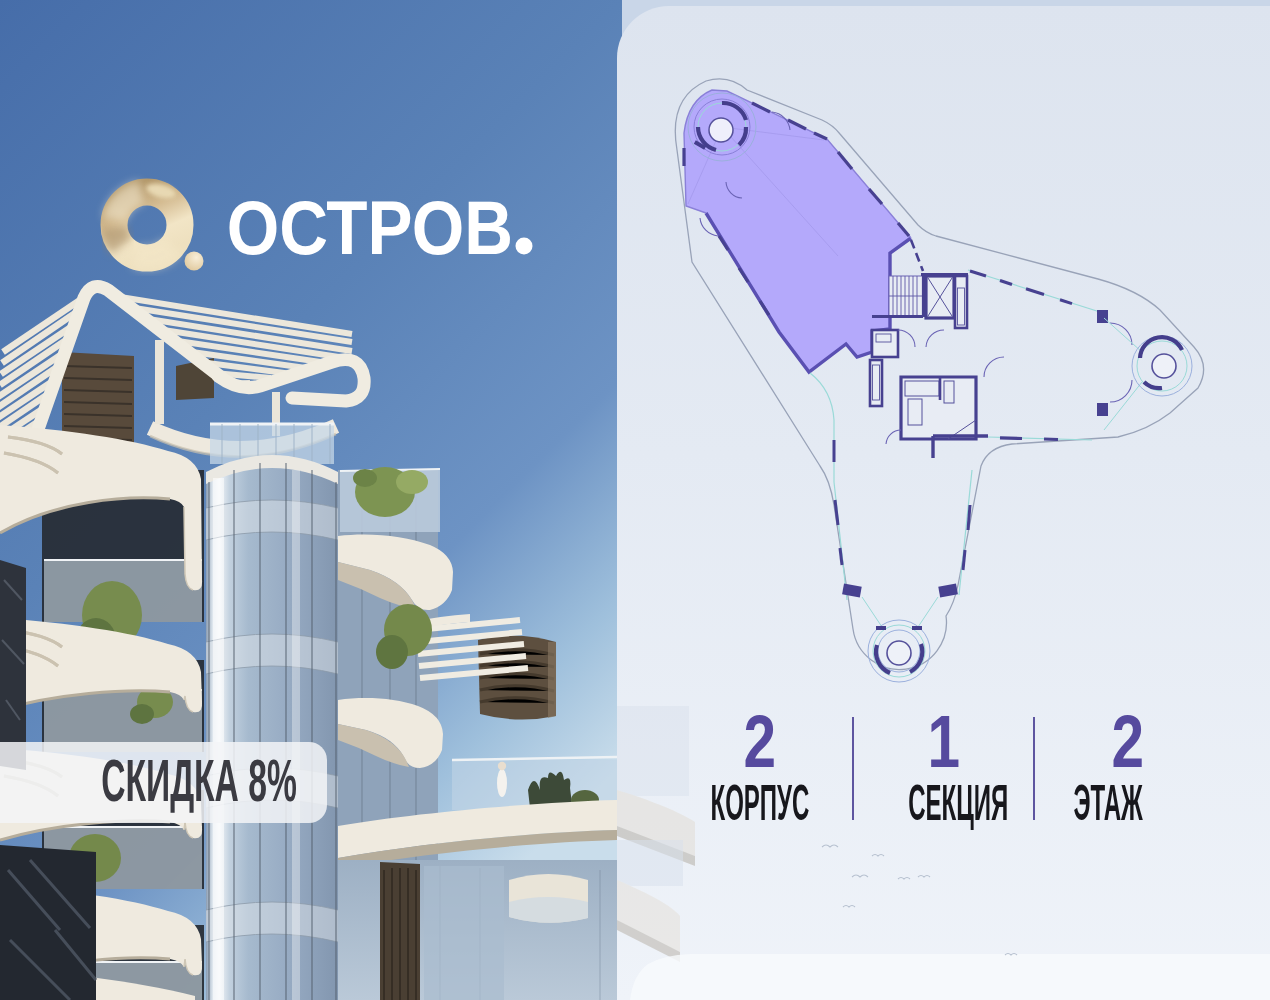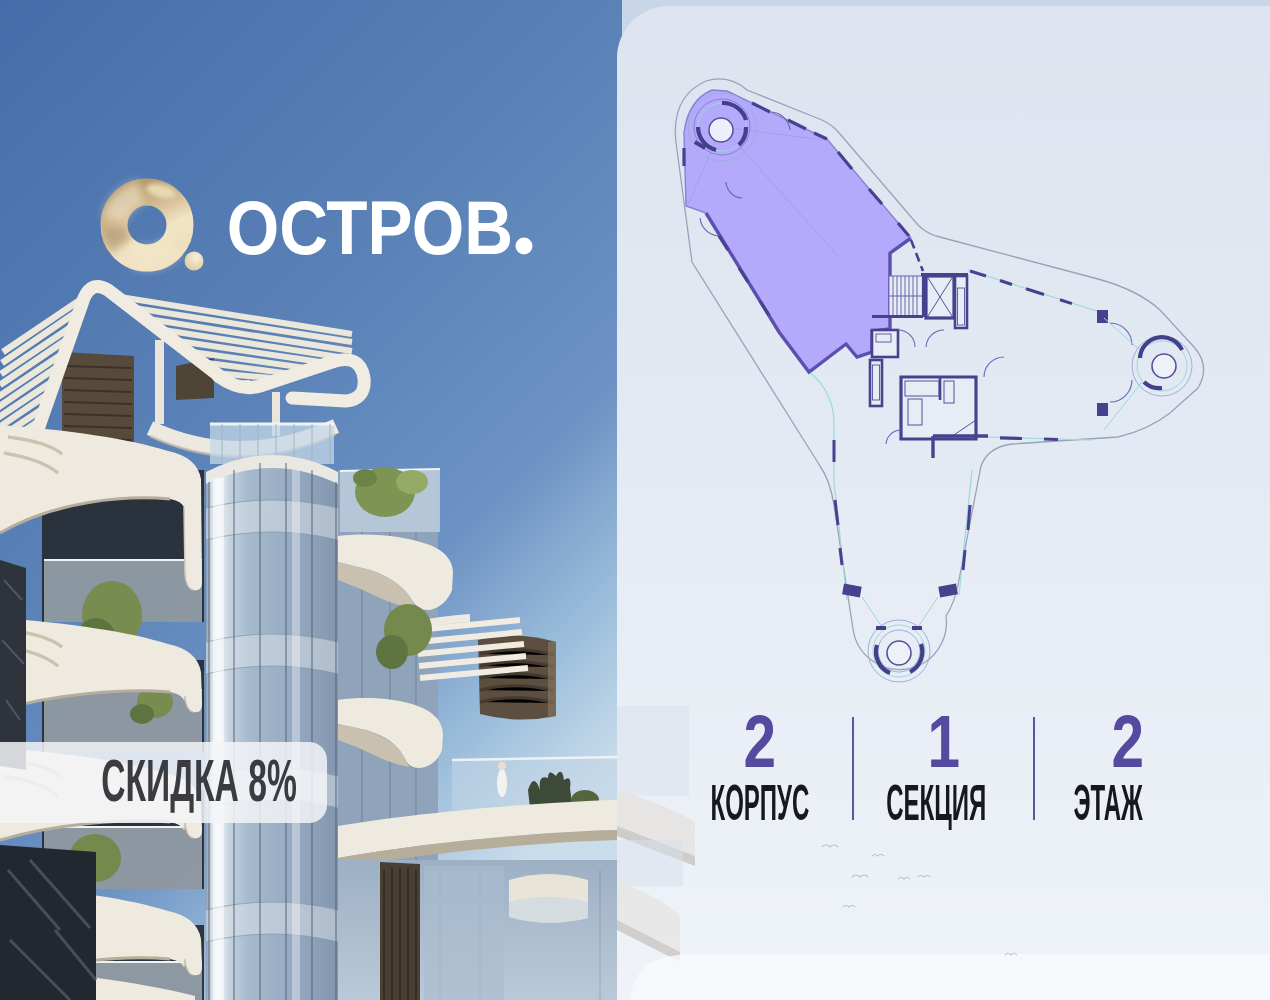--- a/index.html
+++ b/index.html
@@ -536,16 +536,16 @@
   </g>
   <circle cx="524" cy="246" r="8.5" fill="#ffffff"></circle>
 </svg>
 <div id="badge">
     <span>СКИДКА 8%</span>
   </div>
 <div class="num" style="left:700px"><span>2</span></div>
 <div class="num" style="left:884px"><span>1</span></div>
 <div class="num" style="left:1068px"><span>2</span></div>
 <div class="lab" style="left:650px"><span>КОРПУС</span></div>
-<div class="lab" style="left:826px"><span>СЕКЦИЯ</span></div>
+<div class="lab" style="left:848px"><span>СЕКЦИЯ</span></div>
 <div class="lab" style="left:998px"><span>ЭТАЖ</span></div>
 <div class="divider" style="left:852px"></div>
 <div class="divider" style="left:1033px"></div>
 
 </body></html>

